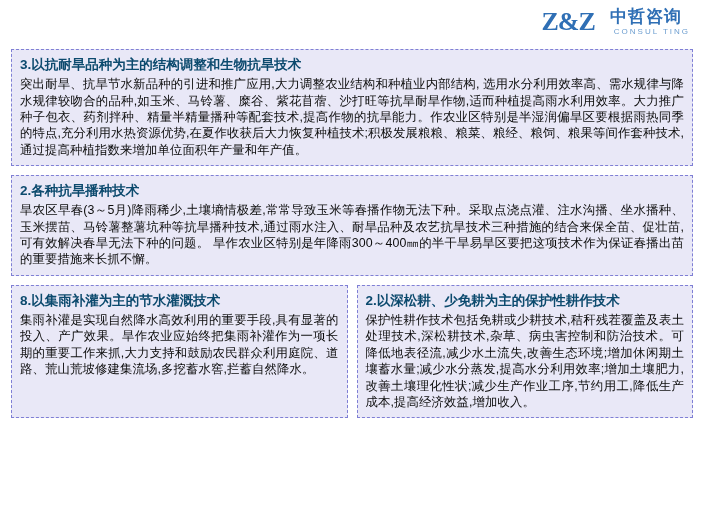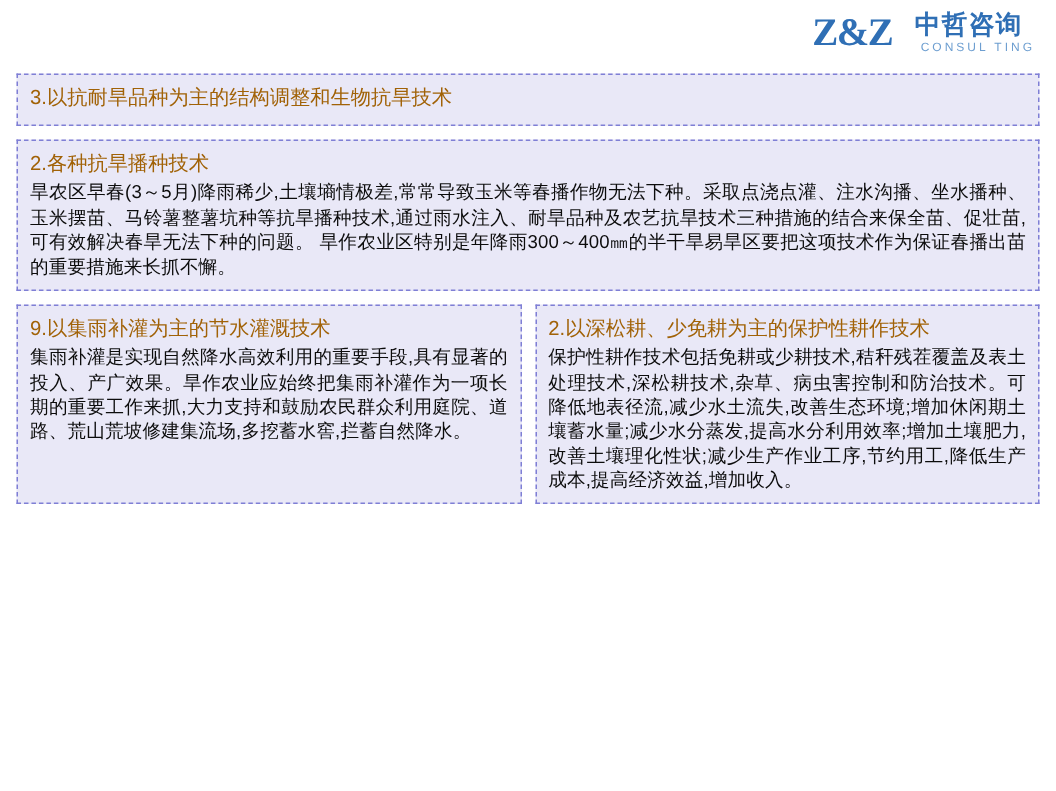--- a/index.html
+++ b/index.html
@@ -65,22 +65,22 @@
   }
   .block {
     border: 1px dashed #7f7fd5;
     background: #e9e8f7;
     box-sizing: border-box;
     padding: 6px 8px 7px 8px;
     margin-bottom: 9px;
   }
   .block-title {
     font-size: 13.5px;
-    font-weight: normal;
-    color: #a16207;
+    font-weight: bold;
+    color: #0c4a6e;
     line-height: 1.35;
     margin-bottom: 2px;
   }
   .block-body {
     font-size: 12.4px;
     color: #0c0c0c;
     line-height: 1.32;
     text-align: justify;
     letter-spacing: 0.1px;
   }
@@ -114,30 +114,31 @@
     <div class="brand-text">
       <div class="brand-cn">中哲咨询</div>
       <div class="brand-en">CONSUL TING</div>
     </div>
   </div>
 
   <div class="content">
 
     <div class="block">
       <div class="block-title">3.以抗耐旱品种为主的结构调整和生物抗旱技术</div>
+      <div class="block-body">突出耐旱、抗旱节水新品种的引进和推广应用,大力调整农业结构和种植业内部结构, 选用水分利用效率高、需水规律与降水规律较吻合的品种,如玉米、马铃薯、糜谷、紫花苜蓿、沙打旺等抗旱耐旱作物,适而种植提高雨水利用效率。大力推广种子包衣、药剂拌种、精量半精量播种等配套技术,提高作物的抗旱能力。作农业区特别是半湿润偏旱区要根据雨热同季的特点,充分利用水热资源优势,在夏作收获后大力恢复种植技术;积极发展粮粮、粮菜、粮经、粮饲、粮果等间作套种技术,通过提高种植指数来增加单位面积年产量和年产值。</div>
     </div>
 
     <div class="block">
       <div class="block-title">2.各种抗旱播种技术</div>
       <div class="block-body">旱农区早春(3～5月)降雨稀少,土壤墒情极差,常常导致玉米等春播作物无法下种。采取点浇点灌、注水沟播、坐水播种、玉米摆苗、马铃薯整薯坑种等抗旱播种技术,通过雨水注入、耐旱品种及农艺抗旱技术三种措施的结合来保全苗、促壮苗,可有效解决春旱无法下种的问题。 旱作农业区特别是年降雨300～400㎜的半干旱易旱区要把这项技术作为保证春播出苗的重要措施来长抓不懈。</div>
     </div>
 
     <div class="row">
       <div class="block col-left">
-        <div class="block-title center">9.以集雨补灌为主的节水灌溉技术</div>
+        <div class="block-title center">8.以集雨补灌为主的节水灌溉技术</div>
         <div class="block-body">集雨补灌是实现自然降水高效利用的重要手段,具有显著的投入、产广效果。旱作农业应始终把集雨补灌作为一项长期的重要工作来抓,大力支持和鼓励农民群众利用庭院、道路、荒山荒坡修建集流场,多挖蓄水窖,拦蓄自然降水。</div>
       </div>
       <div class="block col-right">
         <div class="block-title center">2.以深松耕、少免耕为主的保护性耕作技术</div>
         <div class="block-body">保护性耕作技术包括免耕或少耕技术,秸秆残茬覆盖及表土处理技术,深松耕技术,杂草、病虫害控制和防治技术。可降低地表径流,减少水土流失,改善生态环境;增加休闲期土壤蓄水量;减少水分蒸发,提高水分利用效率;增加土壤肥力,改善土壤理化性状;减少生产作业工序,节约用工,降低生产成本,提高经济效益,增加收入。</div>
       </div>
     </div>
 
   </div>
 </div>

